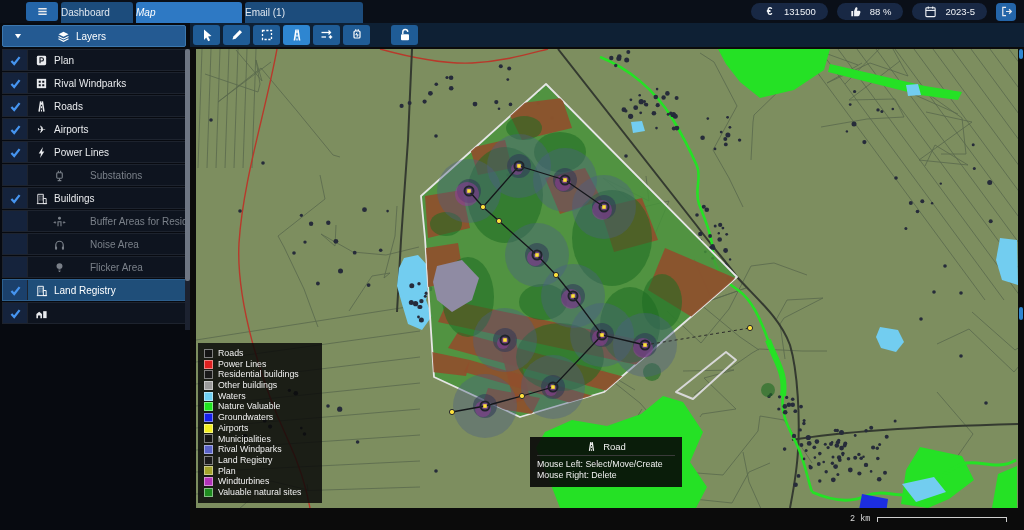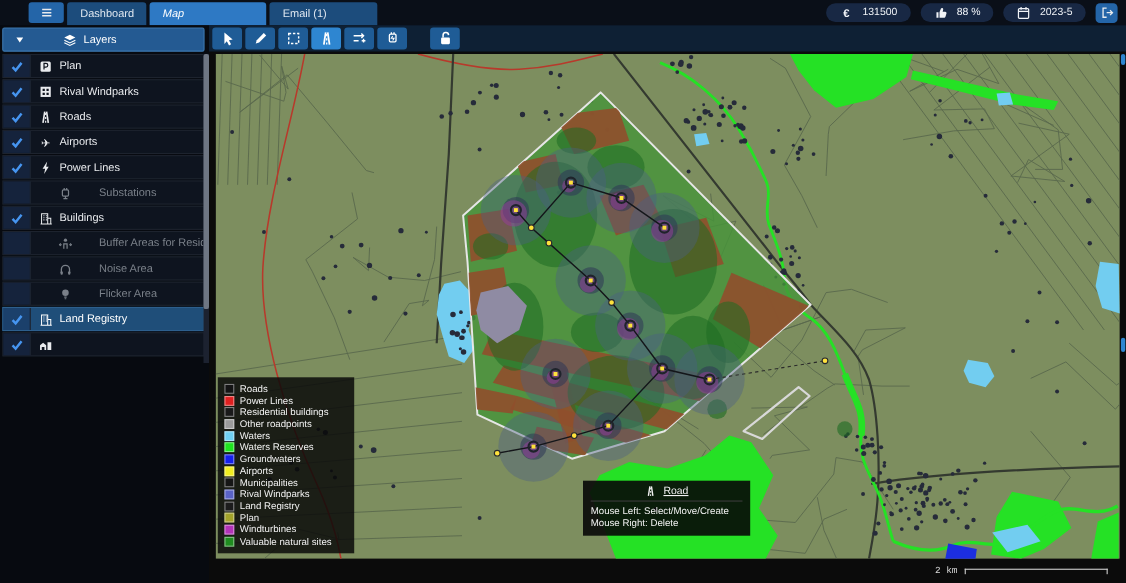--- a/index.html
+++ b/index.html
@@ -3,25 +3,25 @@
 <meta charset="utf-8">
 <style>
   html,body{margin:0;padding:0;background:#000;}
   *{box-sizing:border-box;user-select:none;}
   #app{position:relative;width:1024px;height:530px;background:#0b0e14;overflow:hidden;
        font-family:"Liberation Sans",sans-serif;color:#e9ebee;}
   
   #topbar{position:absolute;left:0;top:0;width:1024px;height:23px;background:#0a0f18;display:flex;align-items:center;}
   #menu-btn{width:32px;height:19px;margin-left:26px;border-radius:3px;background:#2465a8;display:flex;align-items:center;justify-content:center;}
   .tab{height:21px;margin-top:2px;border-radius:3px 3px 0 0;background:#1c4c7c;color:#dfe7f0;
-       font-size:10px;display:flex;align-items:center;padding-left:12px;text-align:right;}
+       font-size:10px;display:flex;align-items:center;text-align:right;}
   .tab.active{background:#2e79c4;color:#fff;}
   #tab-dashboard{width:72px;margin-left:3px;}
   #tab-map{width:106px;margin-left:3px;font-style:italic;}
-  #tab-email{width:98px;margin-left:3px;}
+  #tab-email{width:118px;margin-left:3px;}
   #topbar-right{margin-left:auto;display:flex;align-items:center;gap:9px;padding-right:8px;}
   .pill{height:17px;border-radius:9px;background:#182844;display:flex;align-items:center;gap:8px;
         padding:0 12px;font-size:9.5px;color:#f0f3f7;}
   .pill .ic{width:13px;height:13px;}
   #exit-btn{width:20px;height:18px;border-radius:4px;background:#2465a8;display:flex;align-items:center;justify-content:center;}
   .ic{display:inline-block;}
   .ic svg{display:block;}
   
   #sidebar{position:absolute;left:0;top:23px;width:190px;height:507px;background:#070a10;}
   #layers-header{position:absolute;left:2px;top:2px;width:184px;height:22px;background:#245a92;
@@ -52,21 +52,21 @@
   .nub{position:absolute;width:4px;border-radius:2px;background:#2e86d1;right:1px;}
   
   #legend{position:absolute;left:198px;top:343px;width:124px;background:rgba(8,8,8,0.84);
       padding:5px 6px;font-size:8.8px;line-height:10.7px;color:#f2f2f2;}
   .legend-row{display:flex;align-items:center;gap:5px;height:10.7px;}
   .legend-swatch{width:9px;height:9px;flex:0 0 9px;border:1px solid rgba(255,255,255,0.45);}
   
   #map-tooltip{position:absolute;left:530px;top:437px;width:152px;background:rgba(8,8,8,0.9);
       color:#f2f2f2;font-size:8.8px;line-height:11.4px;padding:4px 7px 5px 7px;}
   #tooltip-title-row{display:flex;align-items:flex-start;justify-content:center;gap:6px;height:15px;
-      border-bottom:1px solid #3a3a3a;margin-bottom:3px;padding-bottom:3px;font-size:9.5px;text-decoration:underline;}
+      border-bottom:1px solid #3a3a3a;margin-bottom:3px;padding-bottom:3px;font-size:9.5px;}
   
   #scalebar{position:absolute;left:850px;top:514px;display:flex;align-items:center;gap:7px;
       color:#d9d9d9;font-size:8.5px;font-family:Liberation Mono, monospace;}
   #scale-line{width:130px;height:5px;border-left:1px solid #cfcfcf;border-right:1px solid #cfcfcf;border-top:1px solid #cfcfcf;}
 </style>
 </head>
 <body>
 
 <div id="app">
 
@@ -808,29 +808,29 @@
       <div class="legend-row">
         <span class="legend-swatch" style="background: rgb(224, 32, 32);"></span>
         <span>Power Lines</span>
       </div>
       <div class="legend-row">
         <span class="legend-swatch" style="background: rgb(26, 26, 26);"></span>
         <span>Residential buildings</span>
       </div>
       <div class="legend-row">
         <span class="legend-swatch" style="background: rgb(155, 155, 155);"></span>
-        <span>Other roadpoints</span>
+        <span>Other buildings</span>
       </div>
       <div class="legend-row">
         <span class="legend-swatch" style="background: rgb(111, 208, 242);"></span>
         <span>Waters</span>
       </div>
       <div class="legend-row">
         <span class="legend-swatch" style="background: rgb(31, 229, 31);"></span>
-        <span>Waters Reserves</span>
+        <span>Nature Valuable</span>
       </div>
       <div class="legend-row">
         <span class="legend-swatch" style="background: rgb(21, 32, 236);"></span>
         <span>Groundwaters</span>
       </div>
       <div class="legend-row">
         <span class="legend-swatch" style="background: rgb(242, 238, 32);"></span>
         <span>Airports</span>
       </div>
       <div class="legend-row">

